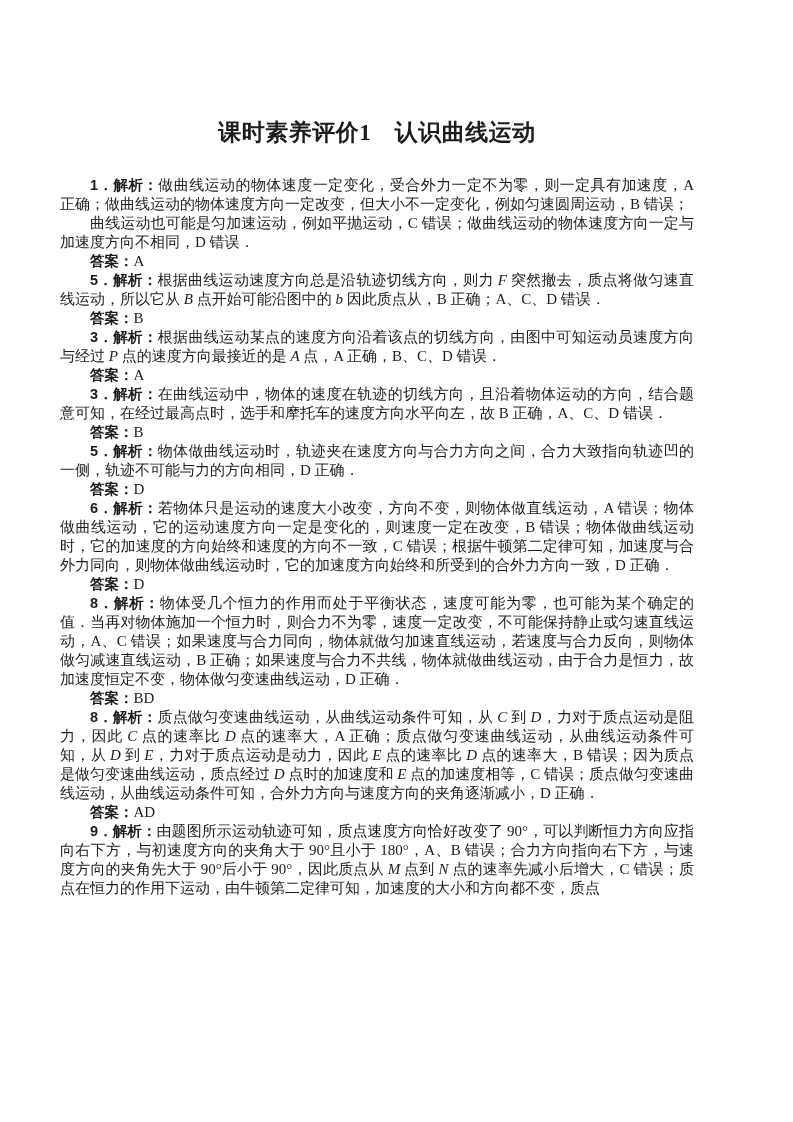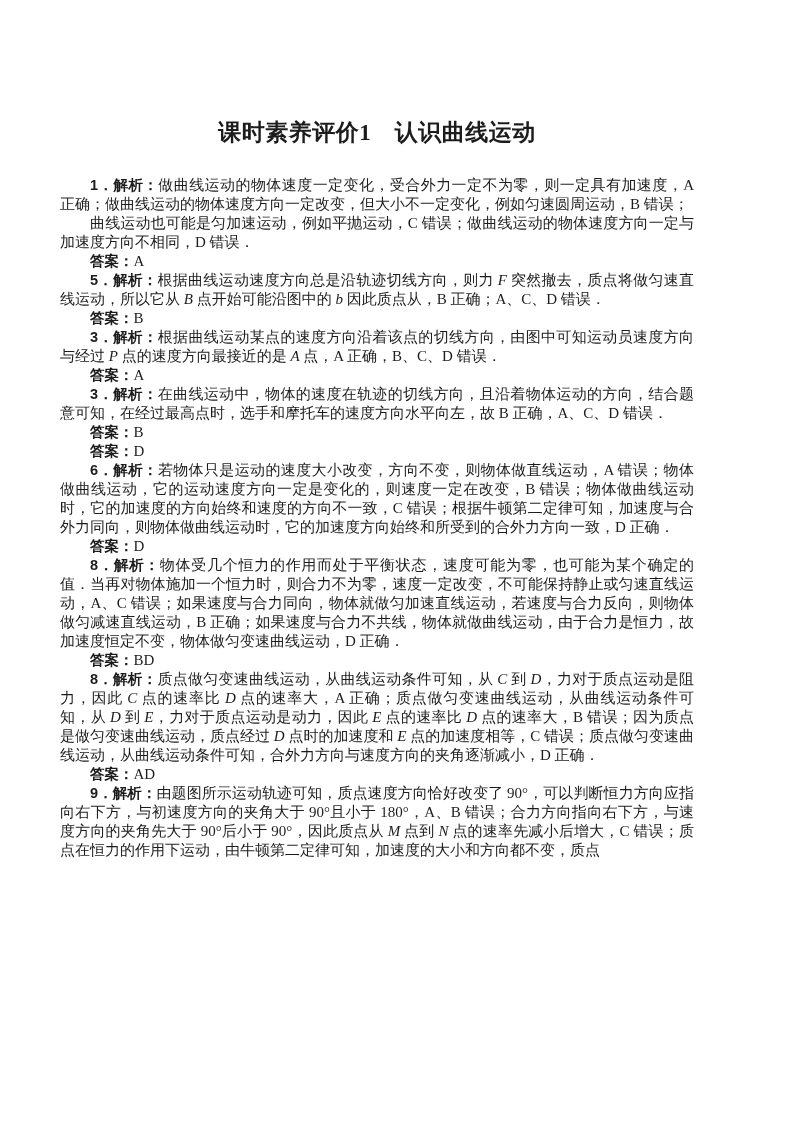--- a/index.html
+++ b/index.html
@@ -54,20 +54,21 @@
   <div class="doc-body">
       <p><span class="b">1．解析：</span><span>做曲线运动的物体速度一定变化，受合外力一定不为零，则一定具有加速度，A 正确；做曲线运动的物体速度方向一定改变，但大小不一定变化，例如匀速圆周运动，B 错误；</span></p>
       <p><span>曲线运动也可能是匀加速运动，例如平抛运动，C 错误；做曲线运动的物体速度方向一定与加速度方向不相同，D 错误．</span></p>
       <p><span class="b">答案：</span><span>A</span></p>
       <p><span class="b">5．解析：</span><span>根据曲线运动速度方向总是沿轨迹切线方向，则力 </span><span class="i">F</span><span> 突然撤去，质点将做匀速直线运动，所以它从 </span><span class="i">B</span><span> 点开始可能沿图中的 </span><span class="i">b</span><span> 因此质点从，B 正确；A、C、D 错误．</span></p>
       <p><span class="b">答案：</span><span>B</span></p>
       <p><span class="b">3．解析：</span><span>根据曲线运动某点的速度方向沿着该点的切线方向，由图中可知运动员速度方向与经过 </span><span class="i">P</span><span> 点的速度方向最接近的是 </span><span class="i">A</span><span> 点，A 正确，B、C、D 错误．</span></p>
       <p><span class="b">答案：</span><span>A</span></p>
       <p><span class="b">3．解析：</span><span>在曲线运动中，物体的速度在轨迹的切线方向，且沿着物体运动的方向，结合题意可知，在经过最高点时，选手和摩托车的速度方向水平向左，故 B 正确，A、C、D 错误．</span></p>
       <p><span class="b">答案：</span><span>B</span></p>
+      <p><span class="b">5．解析：</span><span>物体做曲线运动时，轨迹夹在速度方向与合力方向之间，合力大致指向轨迹凹的一侧，轨迹不可能与力的方向相同，D 正确．</span></p>
       <p><span class="b">答案：</span><span>D</span></p>
       <p><span class="b">6．解析：</span><span>若物体只是运动的速度大小改变，方向不变，则物体做直线运动，A 错误；物体做曲线运动，它的运动速度方向一定是变化的，则速度一定在改变，B 错误；物体做曲线运动时，它的加速度的方向始终和速度的方向不一致，C 错误；根据牛顿第二定律可知，加速度与合外力同向，则物体做曲线运动时，它的加速度方向始终和所受到的合外力方向一致，D 正确．</span></p>
       <p><span class="b">答案：</span><span>D</span></p>
       <p><span class="b">8．解析：</span><span>物体受几个恒力的作用而处于平衡状态，速度可能为零，也可能为某个确定的值．当再对物体施加一个恒力时，则合力不为零，速度一定改变，不可能保持静止或匀速直线运动，A、C 错误；如果速度与合力同向，物体就做匀加速直线运动，若速度与合力反向，则物体做匀减速直线运动，B 正确；如果速度与合力不共线，物体就做曲线运动，由于合力是恒力，故加速度恒定不变，物体做匀变速曲线运动，D 正确．</span></p>
       <p><span class="b">答案：</span><span>BD</span></p>
       <p><span class="b">8．解析：</span><span>质点做匀变速曲线运动，从曲线运动条件可知，从 </span><span class="i">C</span><span> 到 </span><span class="i">D</span><span>，力对于质点运动是阻力，因此 </span><span class="i">C</span><span> 点的速率比 </span><span class="i">D</span><span> 点的速率大，A 正确；质点做匀变速曲线运动，从曲线运动条件可知，从 </span><span class="i">D</span><span> 到 </span><span class="i">E</span><span>，力对于质点运动是动力，因此 </span><span class="i">E</span><span> 点的速率比 </span><span class="i">D</span><span> 点的速率大，B 错误；因为质点是做匀变速曲线运动，质点经过 </span><span class="i">D</span><span> 点时的加速度和 </span><span class="i">E</span><span> 点的加速度相等，C 错误；质点做匀变速曲线运动，从曲线运动条件可知，合外力方向与速度方向的夹角逐渐减小，D 正确．</span></p>
       <p><span class="b">答案：</span><span>AD</span></p>
       <p><span class="b">9．解析：</span><span>由题图所示运动轨迹可知，质点速度方向恰好改变了 90°，可以判断恒力方向应指向右下方，与初速度方向的夹角大于 90°且小于 180°，A、B 错误；合力方向指向右下方，与速度方向的夹角先大于 90°后小于 90°，因此质点从 </span><span class="i">M</span><span> 点到 </span><span class="i">N</span><span> 点的速率先减小后增大，C 错误；质点在恒力的作用下运动，由牛顿第二定律可知，加速度的大小和方向都不变，质点</span></p>
     </div>
 </div>

